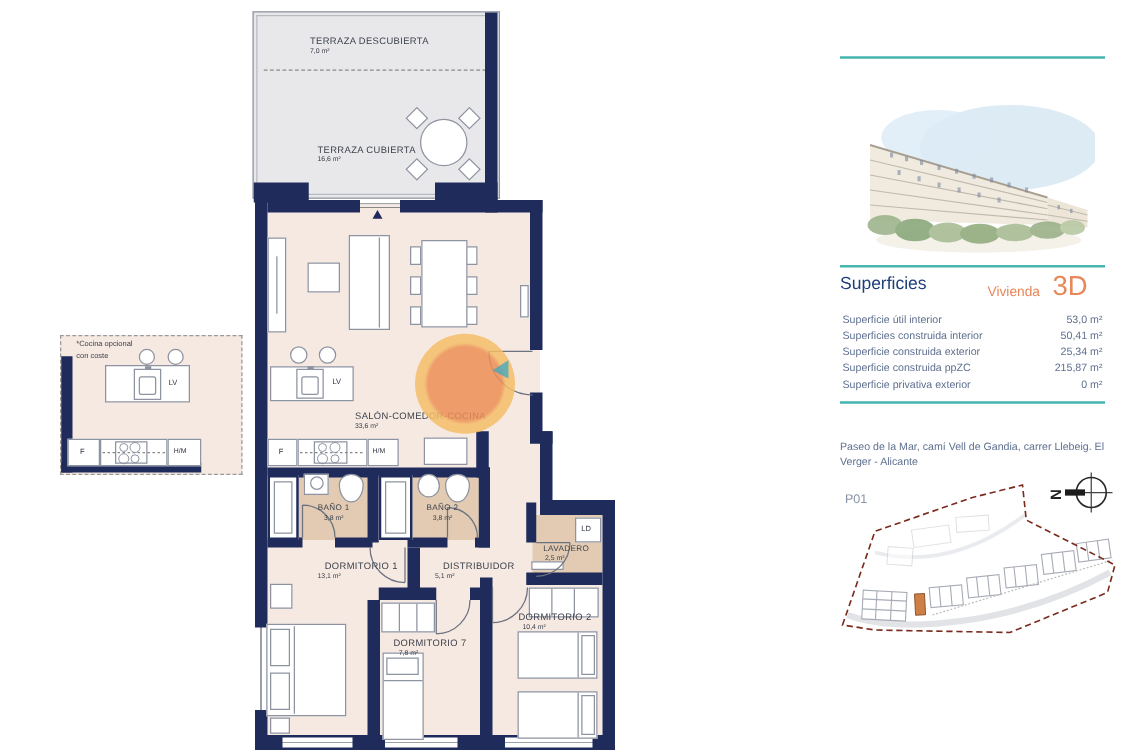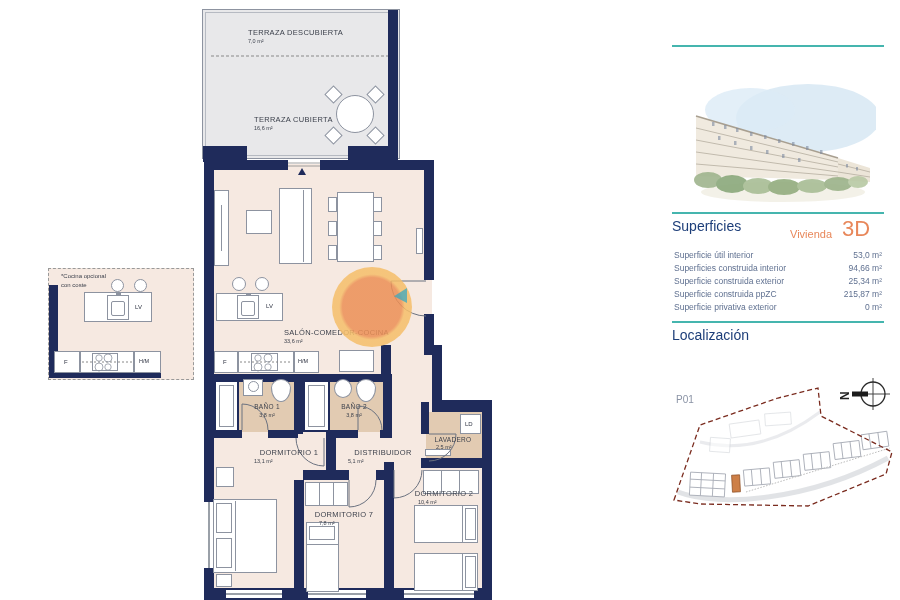--- a/index.html
+++ b/index.html
@@ -291,37 +291,37 @@
   <div class="h2" style="top:218px;">Superficies</div>
   <span id="vivienda">Vivienda</span>
   <span id="unit3d">3D</span>
 
   <div class="srow" style="top:250px;">
     <span>Superficie útil interior</span>
     <span>53,0 m²</span>
   </div>
   <div class="srow" style="top:263px;">
     <span>Superficies construida interior</span>
-    <span>94,66 m²</span>
+    <span>50,41 m²</span>
   </div>
   <div class="srow" style="top:276px;">
     <span>Superficie construida exterior</span>
     <span>25,34 m²</span>
   </div>
   <div class="srow" style="top:289px;">
     <span>Superficie construida ppZC</span>
     <span>215,87 m²</span>
   </div>
   <div class="srow" style="top:302px;">
     <span>Superficie privativa exterior</span>
     <span>0 m²</span>
   </div>
 
   <div class="rule" style="top:321px;"></div>
-  <div class="h2" style="top:327px;">Localización</div>
+  <div id="address">Paseo de la Mar, camí Vell de Gandia, carrer Llebeig. El Verger - Alicante</div>
   <div id="p01">P01</div>
 
   <svg class="abs" style="left:838px;top:376px;" width="54" height="36" viewBox="0 0 54 36">
     <line x1="18" y1="18" x2="52" y2="18" stroke="#444" stroke-width="1"></line>
     <line x1="35" y1="2" x2="35" y2="34" stroke="#444" stroke-width="1"></line>
     <circle cx="35" cy="18" r="12" stroke="#2a2a2a" stroke-width="1.3" fill="none"></circle>
     <rect x="14" y="15.5" width="16" height="5" fill="#1c1c1c"></rect>
     <text transform="rotate(-90 7 18)" x="1" y="22" font-size="12" font-weight="bold" fill="#222" font-family="Liberation Sans, sans-serif">N</text>
   </svg>
 

